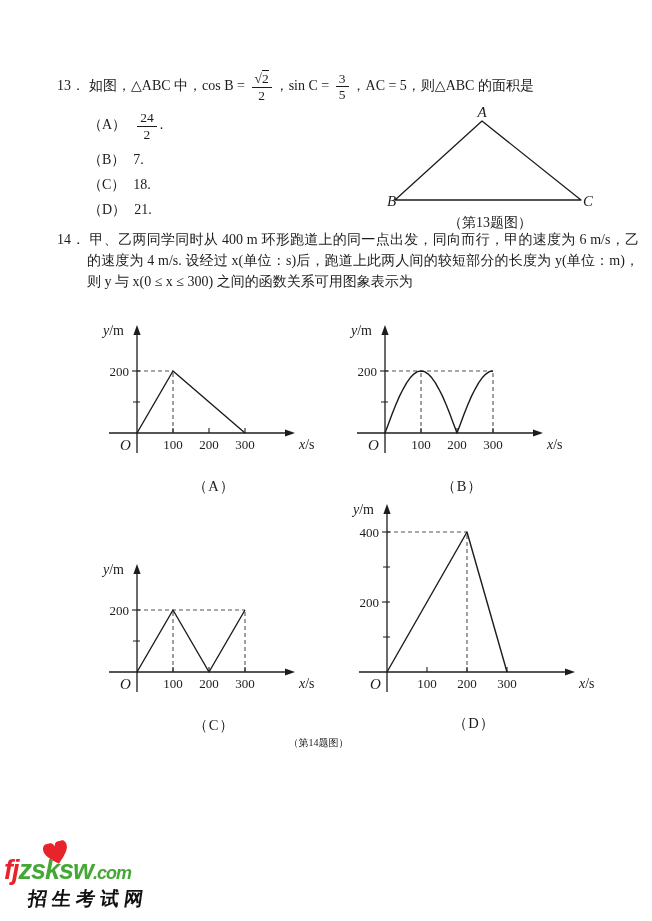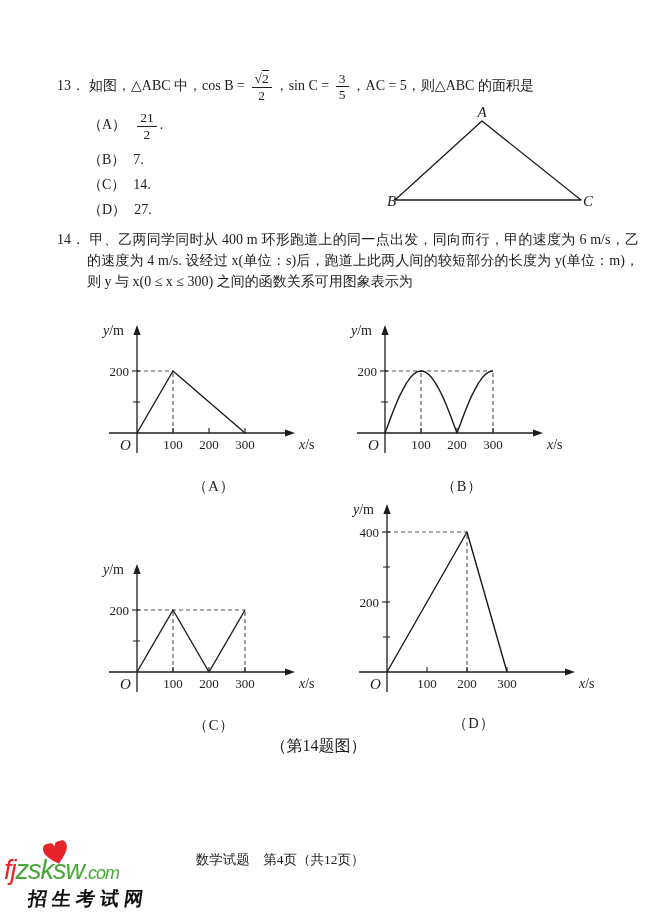--- a/index.html
+++ b/index.html
@@ -31,62 +31,63 @@
   }
   
   .chart{position:absolute;text-align:center;}
   .chart svg{display:block;}
   .chart-caption{font-size:14.5px;margin-top:2px;letter-spacing:1px;}
   .chartA{left:95px;top:313px;width:238px;}
   .chartB{left:343px;top:313px;width:238px;}
   .chartC{left:95px;top:552px;width:238px;}
   .chartD{left:343px;top:494px;width:262px;}
   svg text{font-family:"Liberation Serif","DejaVu Serif",serif;fill:#1c1c1c;}
-  .fig14-caption{position:absolute;left:0;top:736px;width:637px;text-align:center;font-size:16px;}
+  .fig14-caption{position:absolute;left:0;top:736px;width:637px;text-align:center;font-size:10px;}
   
   .footer{position:absolute;left:0;top:851px;width:560px;text-align:center;font-size:13.5px;}
   .watermark{position:absolute;left:4px;top:842px;width:180px;}
   .wm-heart{position:absolute;left:40px;top:0px;transform:rotate(-14deg);}
   .wm-url{position:absolute;left:0px;top:13px;font-family:"Liberation Sans","DejaVu Sans",sans-serif;
-          font-weight:normal;font-style:italic;font-size:27px;letter-spacing:-1px;white-space:nowrap;}
+          font-weight:bold;font-style:italic;font-size:27px;letter-spacing:-1px;white-space:nowrap;}
   .wm-com{font-size:18px;}
   .wm-cn{position:absolute;left:24px;top:44px;font-size:19px;font-weight:bold;color:#111;
          letter-spacing:5px;transform:skewX(-8deg);white-space:nowrap;}
 </style>
 </head>
 <body>
 
 <div class="page">
 
   <div class="q13-line">
     <span class="qnum">13．</span><span><span>如图，△</span><span class="it">ABC</span><span> 中，cos </span><span class="it">B</span><span> = </span><span class="frac"><span class="num"><span class="radical">√</span><span class="radicand">2</span></span><span class="den">2</span></span><span>，sin </span><span class="it">C</span><span> = </span><span class="frac"><span class="num">3</span><span class="den">5</span></span><span>，</span><span class="it">AC</span><span> = 5，则△</span><span class="it">ABC</span><span> 的面积是</span></span>
   </div>
 
   <div class="q13-options">
     <span class="opt tall">
-      <span class="optlabel">（A）</span><span><span class="frac"><span class="num">21</span><span class="den">2</span></span><span>.</span></span>
+      <span class="optlabel">（A）</span><span><span class="frac"><span class="num">24</span><span class="den">2</span></span><span>.</span></span>
     </span>
     <span class="opt">
       <span class="optlabel">（B）</span><span><span>7.</span></span>
     </span>
     <span class="opt">
-      <span class="optlabel">（C）</span><span><span>14.</span></span>
+      <span class="optlabel">（C）</span><span><span>18.</span></span>
     </span>
     <span class="opt">
-      <span class="optlabel">（D）</span><span><span>27.</span></span>
+      <span class="optlabel">（D）</span><span><span>21.</span></span>
     </span>
   </div>
 
   <div class="fig13">
     <svg width="210" height="105" viewBox="0 0 210 105">
         <polygon points="97,14 10,93 196,93" fill="none" stroke="#1c1c1c" stroke-width="1.3" stroke-linejoin="round"></polygon>
         <text x="97" y="10" font-size="15" font-style="italic" text-anchor="middle">A</text>
         <text x="2" y="99" font-size="15" font-style="italic" text-anchor="start">B</text>
         <text x="208" y="99" font-size="15" font-style="italic" text-anchor="end">C</text>
       </svg>
+    <div class="figcaption">（第13题图）</div>
   </div>
 
   <div class="q14-para">
     <span class="qnum">14．</span><span><span>甲、乙两同学同时从 400 m 环形跑道上的同一点出发，同向而行，甲的速度为 6 m/s，乙的速度为 4 m/s. 设经过 </span><span class="it">x</span><span>(单位：s)后，跑道上此两人间的较短部分的长度为 </span><span class="it">y</span><span>(单位：m)，则 </span><span class="it">y</span><span> 与 </span><span class="it">x</span><span>(0 ≤ </span><span class="it">x</span><span> ≤ 300) 之间的函数关系可用图象表示为</span></span>
   </div>
 
   <div class="chart chartA">
     <svg width="238" height="162" viewBox="0 0 238 162">
         <line x1="14" y1="120" x2="194" y2="120" stroke="#1c1c1c" stroke-width="1.3"></line>
         <polygon points="200,120 190,116.4 190,123.6" fill="#1c1c1c"></polygon>
@@ -183,21 +184,20 @@
         <polyline points="44.0,178.0 124.0,38.0 164.0,178.0" fill="none" stroke="#1c1c1c" stroke-width="1.4" stroke-linejoin="round"></polyline>
         <text x="10" y="20" font-size="14" text-anchor="start"><tspan font-style="italic">y</tspan><tspan>/m</tspan></text>
         <text x="236" y="194" font-size="14" text-anchor="start"><tspan font-style="italic">x</tspan><tspan>/s</tspan></text>
         <text x="27" y="195" font-size="15" text-anchor="start"><tspan font-style="italic">O</tspan></text>
       </svg>
     <div class="chart-caption">（D）</div>
   </div>
 
   <div class="fig14-caption">（第14题图）</div>
 
-  <div class="footer">数学试题　第4页（共12页）</div>
 
   <div class="watermark">
     <span class="wm-heart">
       <svg width="26" height="24" viewBox="0 0 26 24">
         <path d="M13 22 C5 15 1 10 1 6 A5.3 5.3 0 0 1 13 4.2 A5.3 5.3 0 0 1 25 6 C25 10 21 15 13 22 Z" style="fill: rgb(232, 35, 42);"></path>
       </svg>
     </span>
     <div class="wm-url">
       <span style="color: rgb(232, 35, 42);">fj</span><span style="color: rgb(69, 167, 53);">zsksw</span><span class="wm-com" style="color: rgb(69, 167, 53);">.com</span>
     </div>

